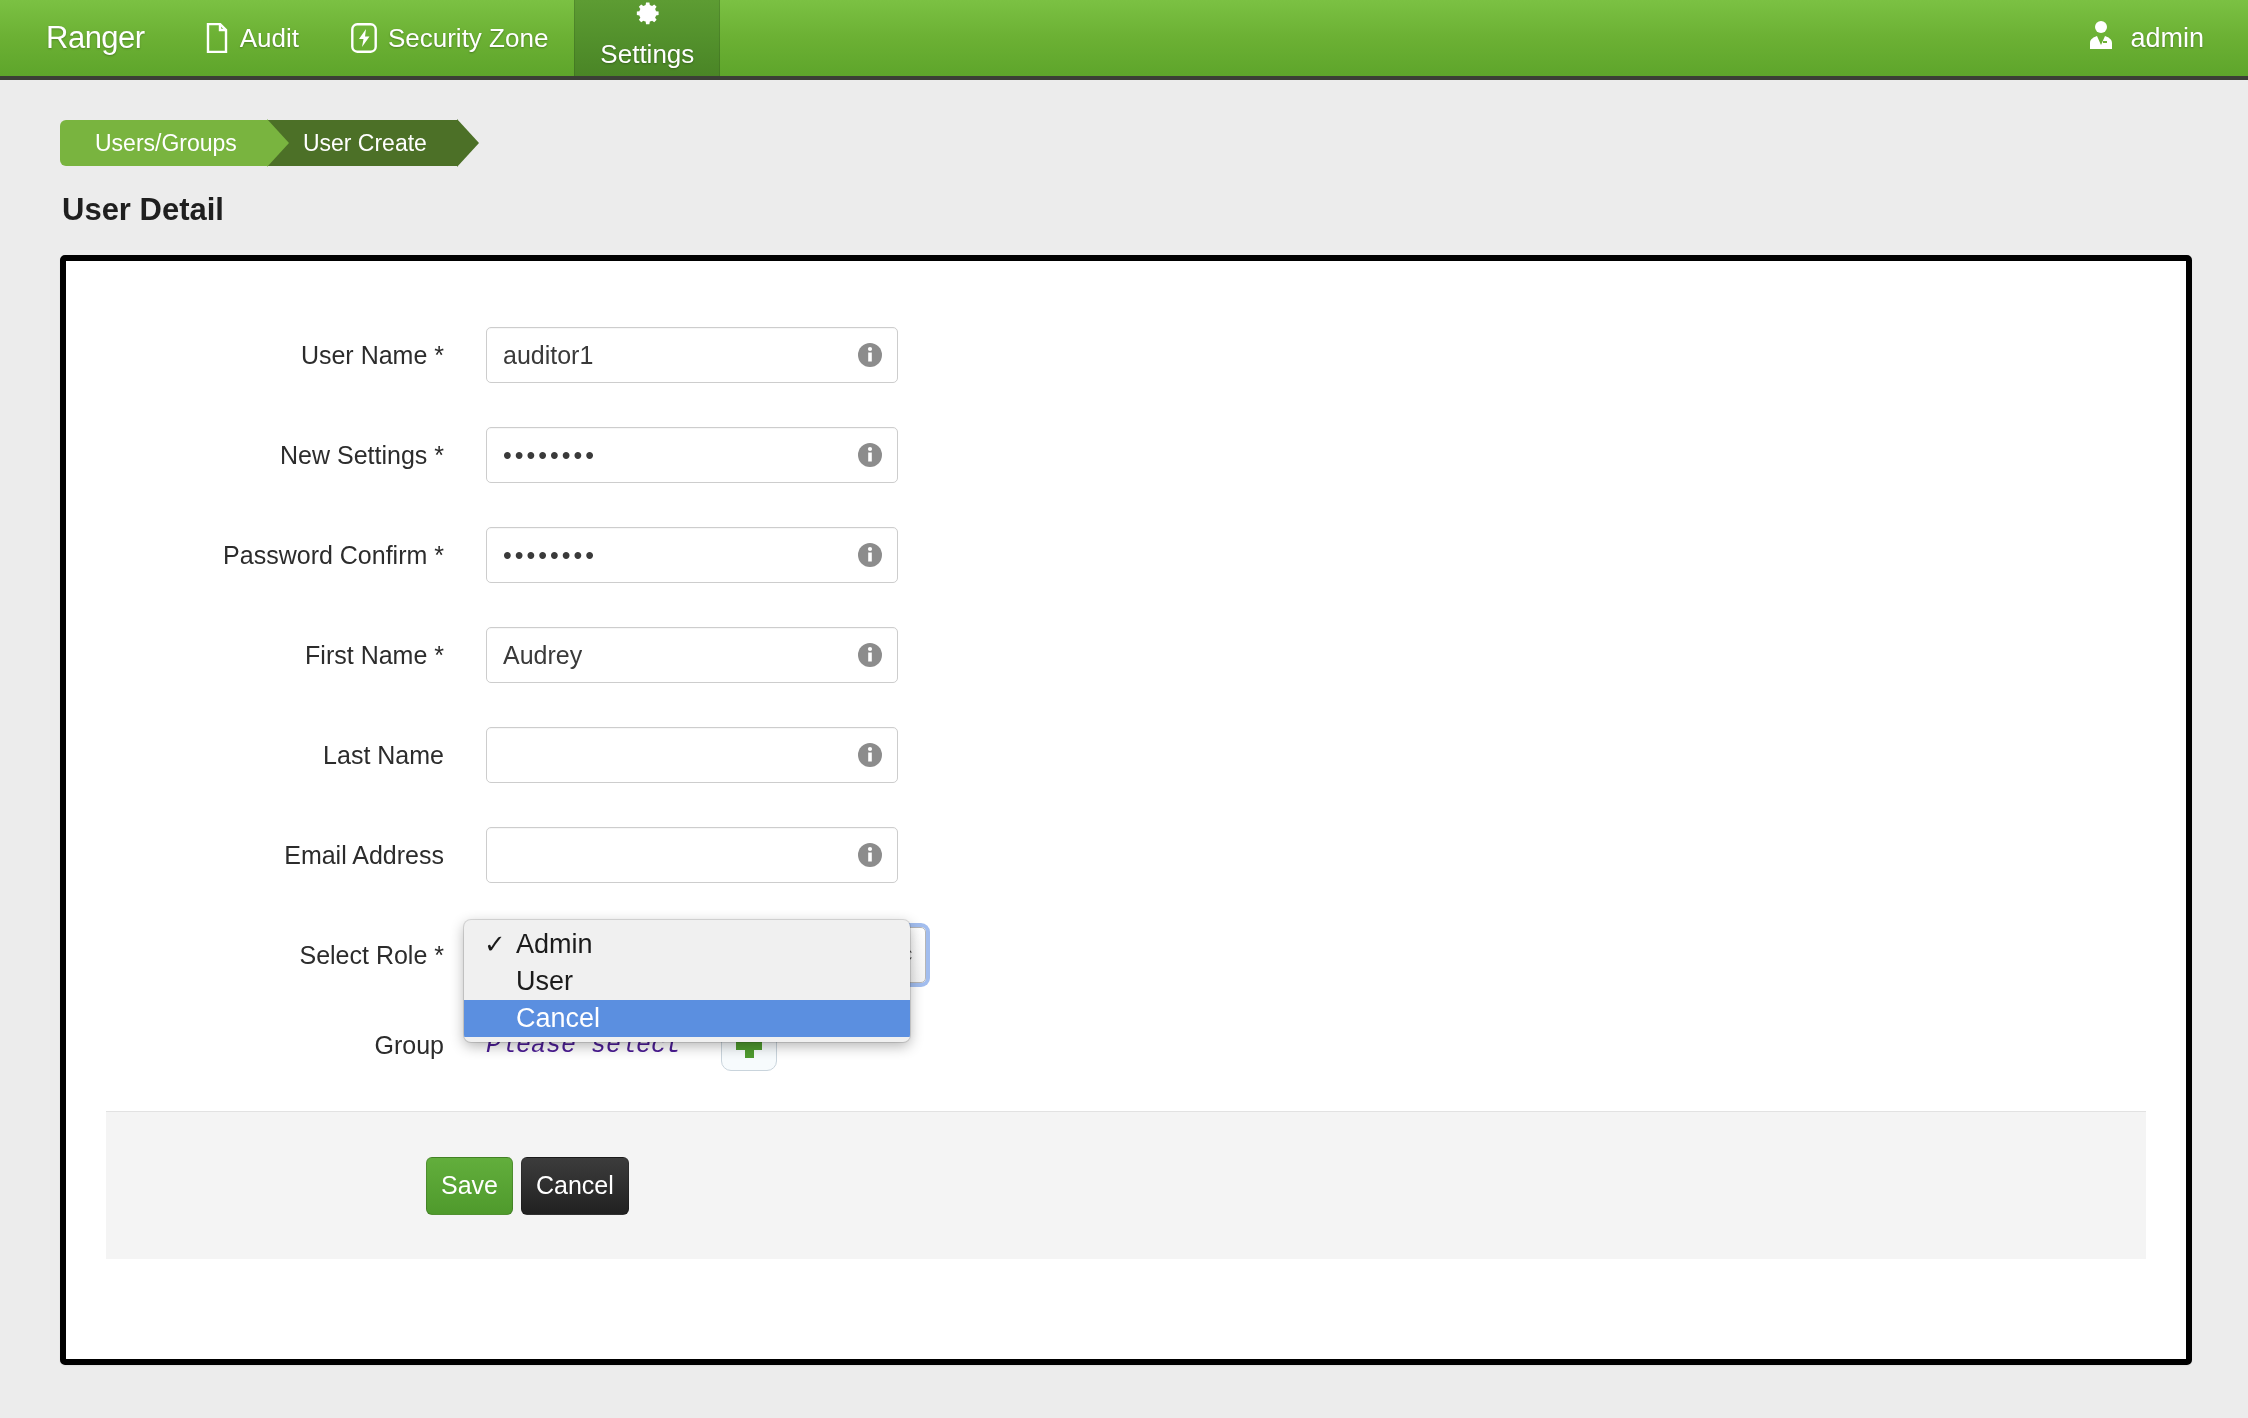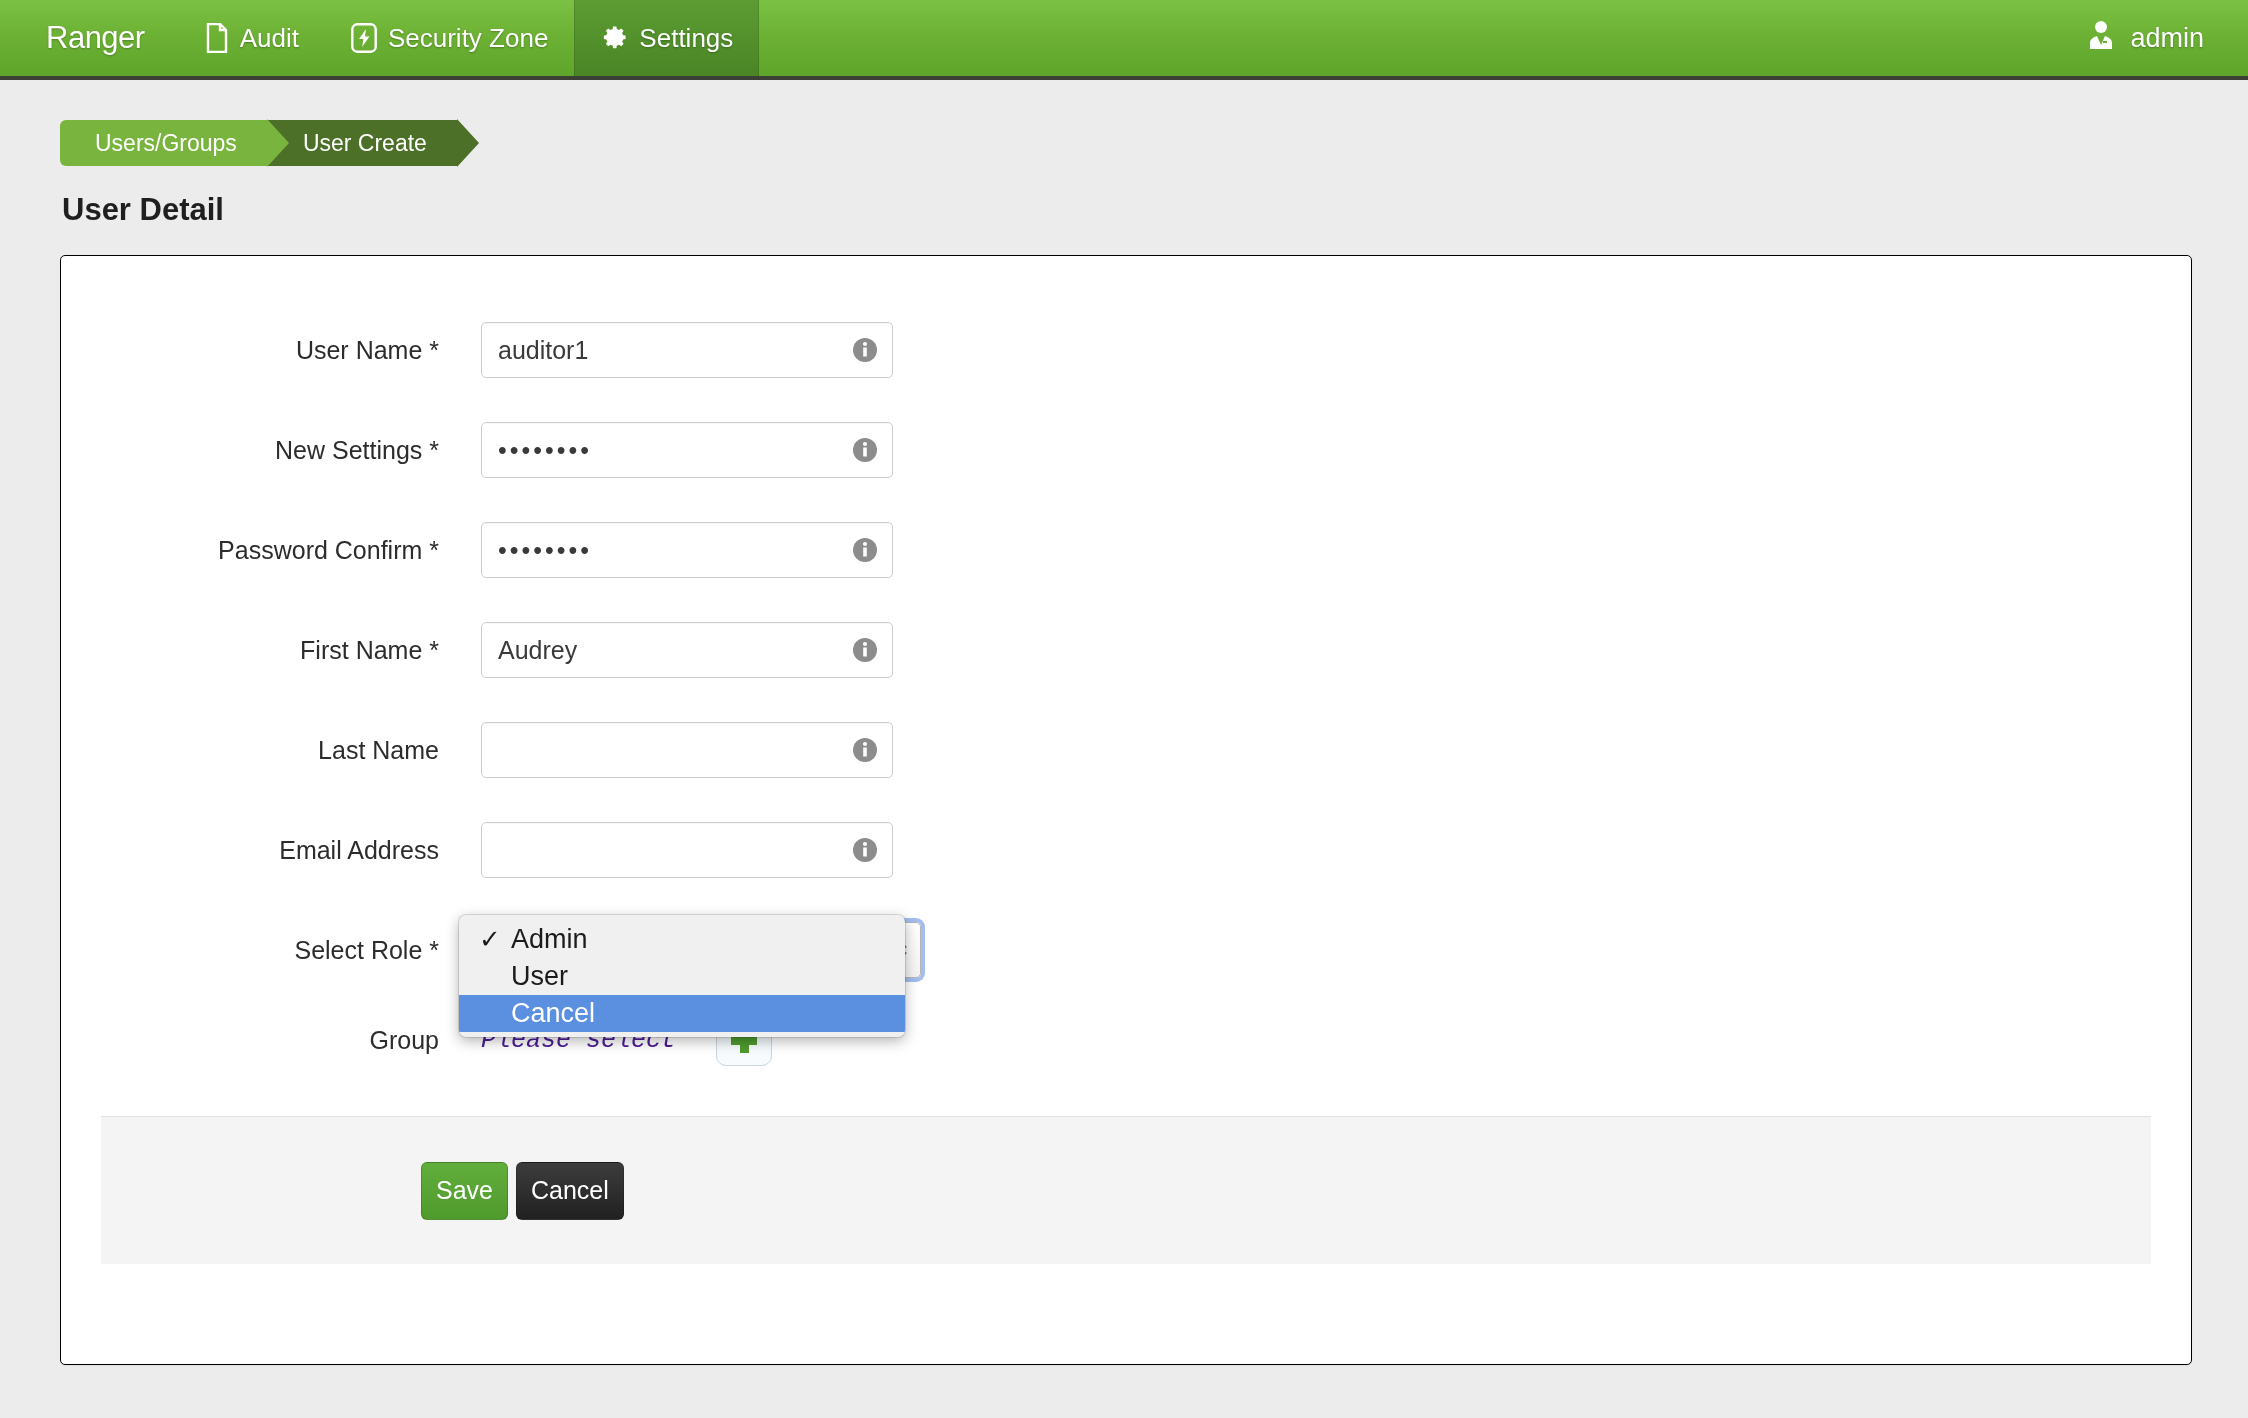--- a/index.html
+++ b/index.html
@@ -36,20 +36,21 @@
     padding: 0 26px;
     color: #ffffff;
     font-size: 26px;
     text-shadow: 0 1px 2px rgba(0,0,0,.28);
     cursor: pointer;
     white-space: nowrap;
   }
   .navitem.active {
     background: linear-gradient(to bottom, #5d9c33 0%, #53912c 50%, #4a8526 100%);
     box-shadow: inset 1px 0 0 rgba(0,0,0,.10), inset -1px 0 0 rgba(0,0,0,.10);
+    flex-direction: column;
   }
   .navitem .ic { display: flex; align-items: center; }
   .navitem .ic svg { display: block; }
 
   .user-area {
     margin-left: auto;
     display: flex; align-items: center; gap: 13px;
     padding: 0 44px 0 26px;
     color: #fff;
     font-size: 27px;
@@ -116,21 +117,21 @@
     font-size: 31px;
     font-weight: bold;
     color: #1f1f1f;
   }
 
   
   .card {
     position: relative;
     margin: 27px 56px 0 60px;
     background: #ffffff;
-    border: 1px solid #000000;
+    border: 6px solid #000000;
     border-radius: 5px;
     box-shadow: 0 1px 2px rgba(0,0,0,.06);
     height: 1110px;
   }
 
   .formarea { padding: 44px 0 0 0; }
 
   .frow {
     display: flex; align-items: center;
     height: 100px;

